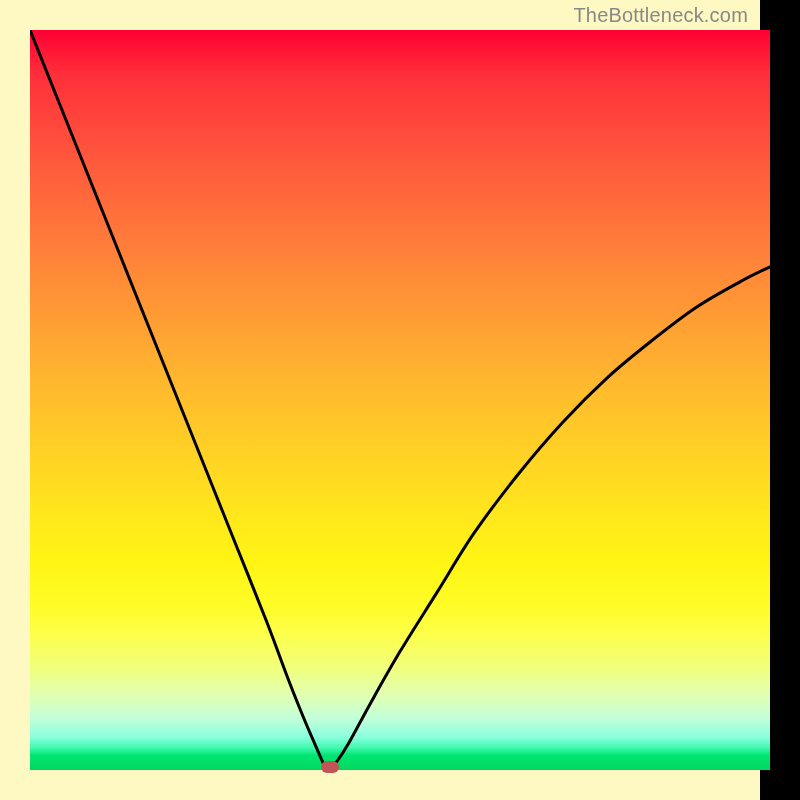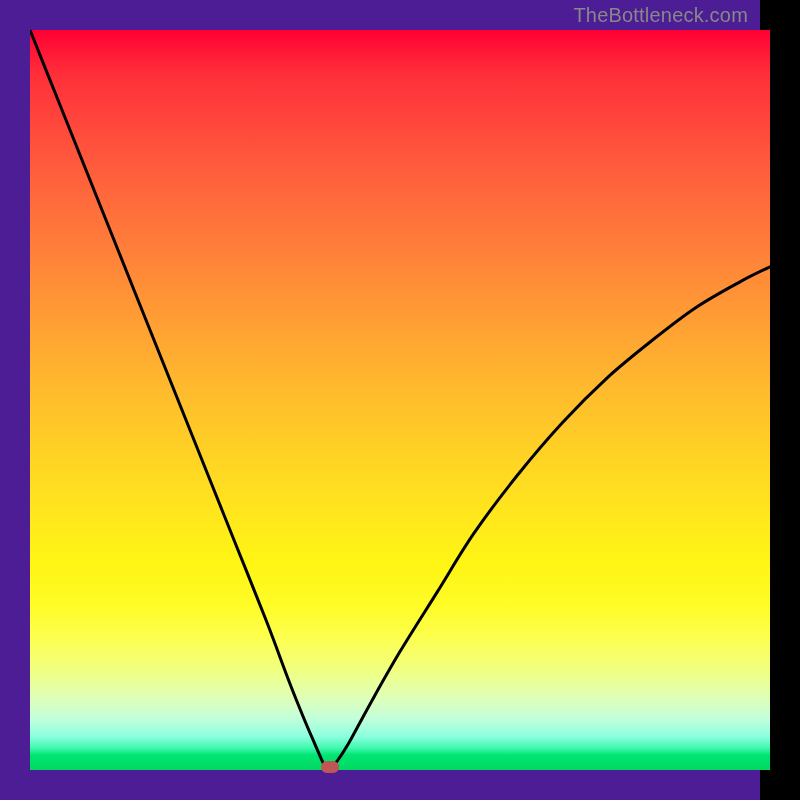--- a/index.html
+++ b/index.html
@@ -1,21 +1,21 @@
 <!DOCTYPE html>
 <html><head>
 <meta charset="utf-8">
 <style>
   * { margin: 0; padding: 0; box-sizing: border-box; }
   html, body { width: 800px; height: 800px; overflow: hidden; background: #000; }
   .frame {
     position: relative;
     width: 760px;
     height: 800px;
-    background: #4c1d95;
+    background: #fef9c3;
   }
   .plot-area {
     position: absolute;
     left: 30px;
     top: 30px;
     width: 740px;
     height: 740px;
     background: linear-gradient(to bottom,
       #ff0033 0%,
       #ff2f3a 6%,

